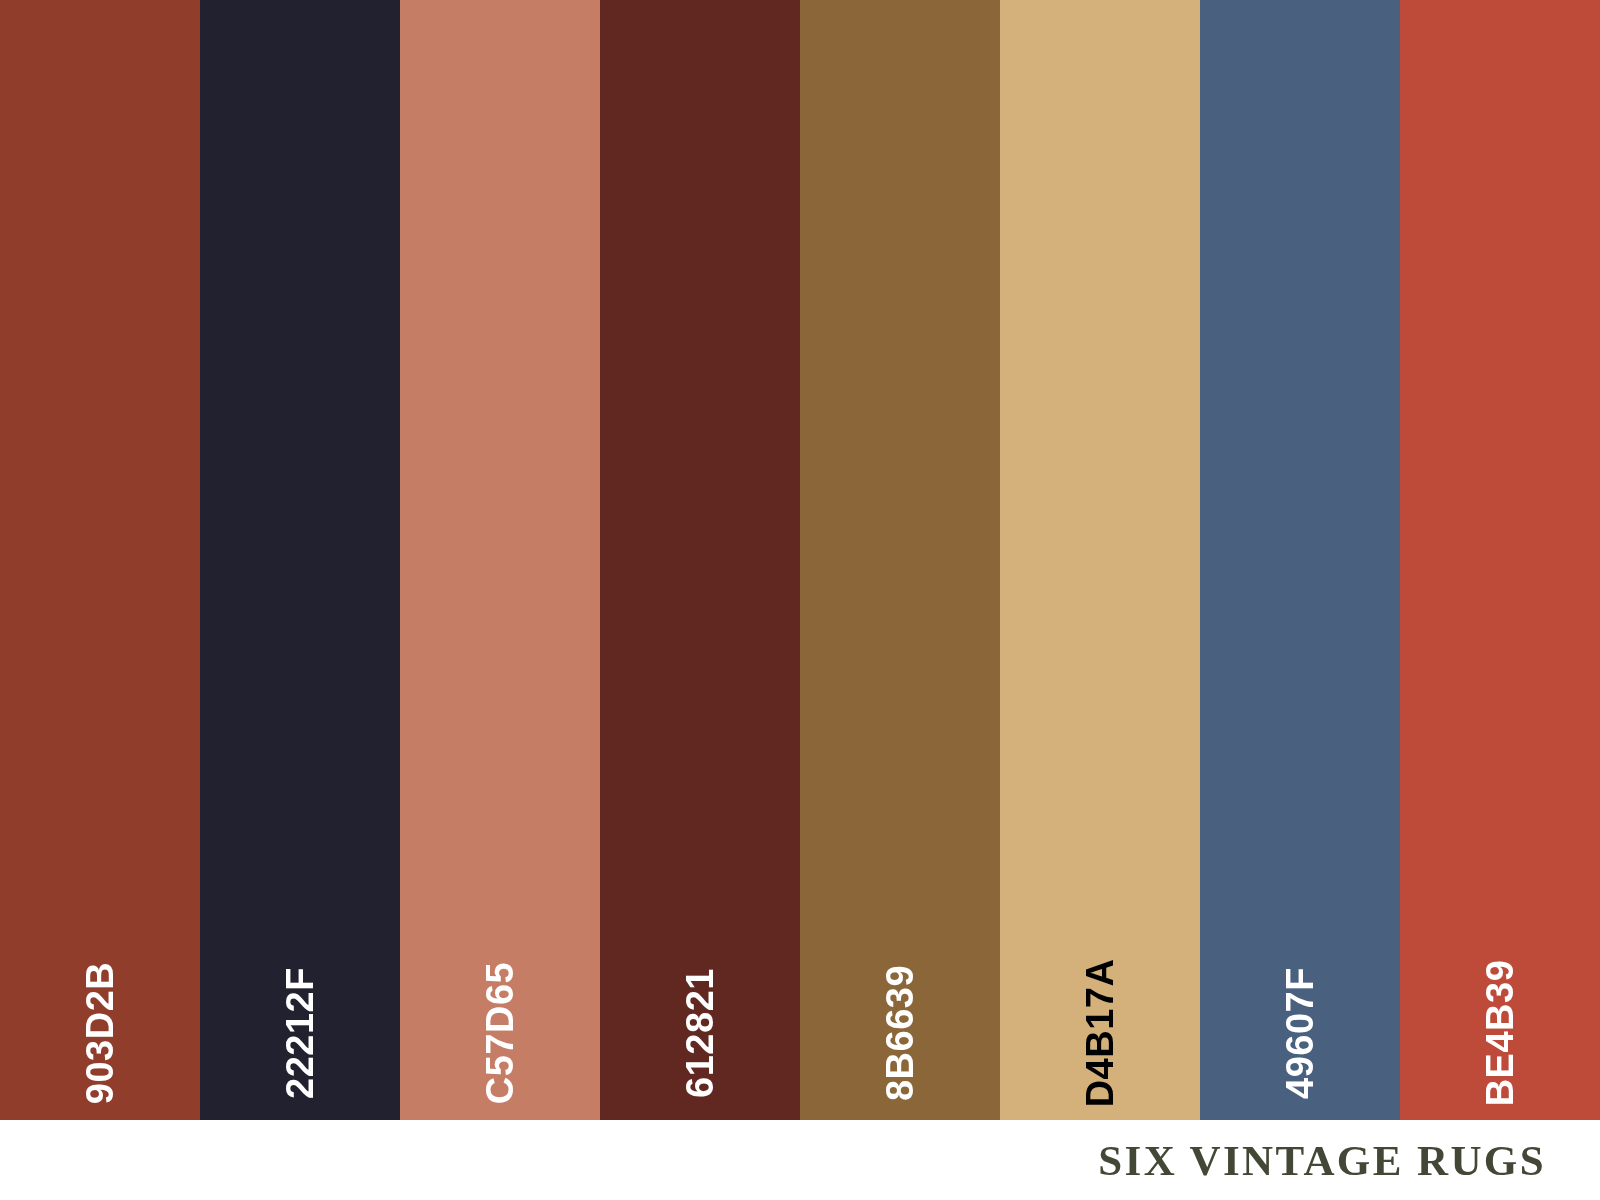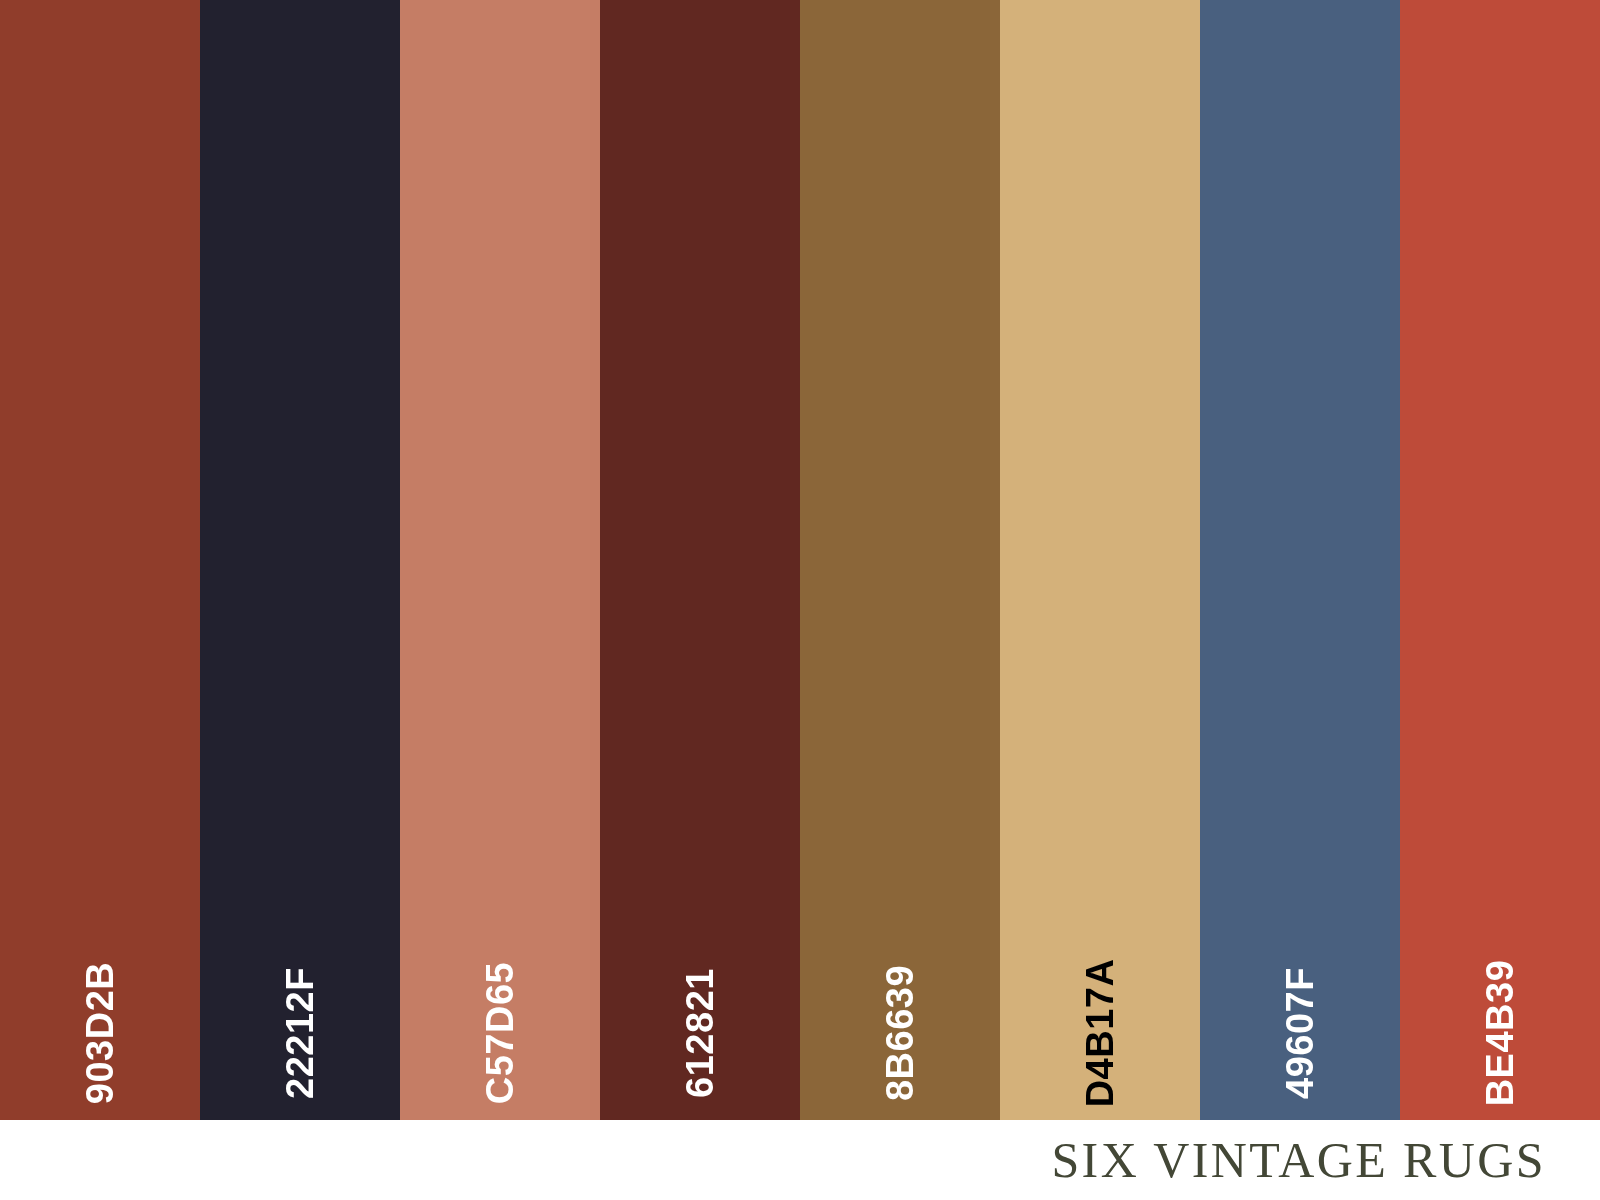--- a/index.html
+++ b/index.html
@@ -75,22 +75,22 @@
     height: 80px;
     background: #ffffff;
     display: flex;
     align-items: center;
     justify-content: flex-end;
     padding-right: 54px;
   }
 
   .brand-wordmark {
     font-family: "Liberation Serif", "DejaVu Serif", serif;
-    font-weight: 400;
-    font-size: 50px;
+    font-weight: 700;
+    font-size: 43px;
     line-height: 1;
     letter-spacing: 2.4px;
     color: #434736;
     white-space: nowrap;
   }
 </style>
 </head>
 <body>
 
 <div class="palette-page">

